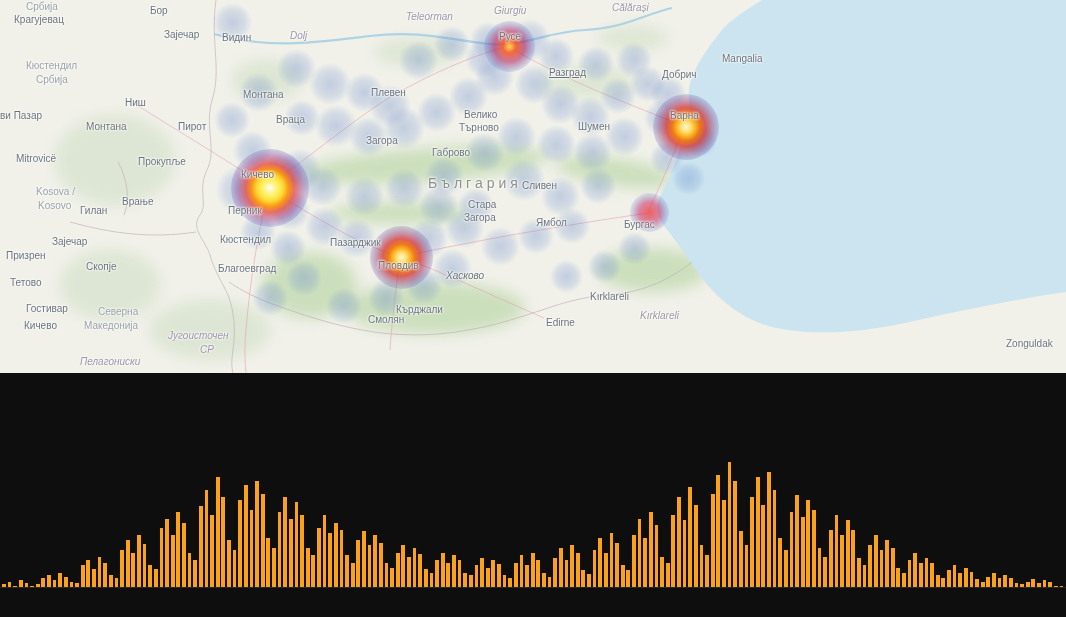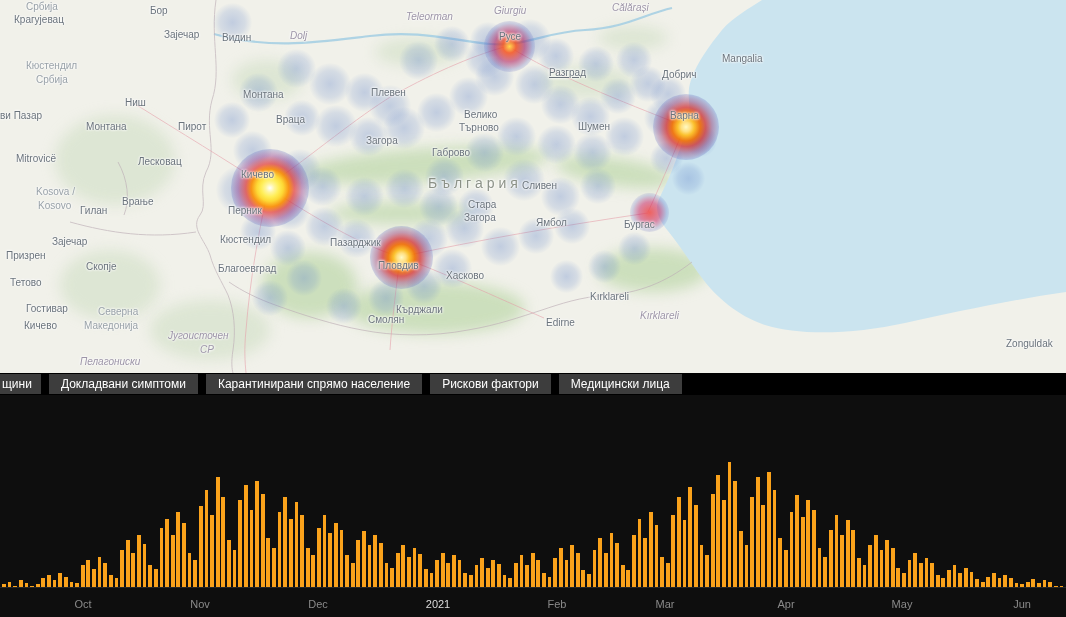--- a/index.html
+++ b/index.html
@@ -188,64 +188,57 @@
         <span class="lbl" style="left: 0px; top: 110px;">ви Пазар</span>
         <span class="lbl" style="left: 86px; top: 121px;">Монтана</span>
         <span class="lbl" style="left: 178px; top: 121px;">Пирот</span>
         <span class="lbl" style="left: 464px; top: 109px;">Велико</span>
         <span class="lbl" style="left: 459px; top: 122px;">Търново</span>
         <span class="lbl" style="left: 578px; top: 121px;">Шумен</span>
         <span class="lbl" style="left: 670px; top: 110px;">Варна</span>
         <span class="lbl" style="left: 366px; top: 135px;">Загора</span>
         <span class="lbl" style="left: 432px; top: 147px;">Габрово</span>
         <span class="lbl" style="left: 16px; top: 153px;">Mitrovicë</span>
-        <span class="lbl" style="left: 138px; top: 156px;">Лесковац</span>
+        <span class="lbl" style="left: 138px; top: 156px;">Прокупље</span>
         <span class="lbl" style="left: 522px; top: 180px;">Сливен</span>
         <span class="lbl" style="left: 241px; top: 169px;">Кичево</span>
         <span class="lbl region" style="left: 36px; top: 186px;">Kosova /</span>
         <span class="lbl region" style="left: 38px; top: 200px;">Kosovo</span>
         <span class="lbl" style="left: 228px; top: 205px;">Перник</span>
         <span class="lbl" style="left: 122px; top: 196px;">Врање</span>
         <span class="lbl" style="left: 80px; top: 205px;">Гилан</span>
         <span class="lbl" style="left: 468px; top: 199px;">Стара</span>
         <span class="lbl" style="left: 464px; top: 212px;">Загора</span>
         <span class="lbl" style="left: 536px; top: 217px;">Ямбол</span>
         <span class="lbl" style="left: 624px; top: 219px;">Бургас</span>
         <span class="lbl" style="left: 220px; top: 234px;">Кюстендил</span>
         <span class="lbl" style="left: 52px; top: 236px;">Зајечар</span>
         <span class="lbl" style="left: 6px; top: 250px;">Призрен</span>
         <span class="lbl" style="left: 330px; top: 237px;">Пазарджик</span>
         <span class="lbl" style="left: 218px; top: 263px;">Благоевград</span>
         <span class="lbl" style="left: 378px; top: 260px;">Пловдив</span>
         <span class="lbl" style="left: 86px; top: 261px;">Скопје</span>
         <span class="lbl" style="left: 10px; top: 277px;">Тетово</span>
-        <span class="lbl" style="left: 446px; top: 270px;">Хасково</span>
+        <span class="lbl" style="left: 446px; top: 270px; font-style: italic;">Хасково</span>
         <span class="lbl" style="left: 396px; top: 304px;">Кърджали</span>
         <span class="lbl" style="left: 368px; top: 314px;">Смолян</span>
         <span class="lbl" style="left: 26px; top: 303px;">Гостивар</span>
         <span class="lbl" style="left: 24px; top: 320px;">Кичево</span>
         <span class="lbl region" style="left: 98px; top: 306px;">Северна</span>
         <span class="lbl region" style="left: 84px; top: 320px;">Македонија</span>
         <span class="lbl region-it" style="left: 168px; top: 330px;">Југоисточен</span>
         <span class="lbl region-it" style="left: 200px; top: 344px;">СР</span>
         <span class="lbl region-it" style="left: 80px; top: 356px;">Пелагониски</span>
         <span class="lbl" style="left: 590px; top: 291px;">Kırklareli</span>
         <span class="lbl region-it" style="left: 640px; top: 310px;">Kırklareli</span>
         <span class="lbl" style="left: 546px; top: 317px;">Edirne</span>
         <span class="lbl" style="left: 1006px; top: 338px;">Zonguldak</span>
       </div>
   </div>
 
-  <div class="tabbar">
-      <button class="tab partial">щини</button>
-      <button class="tab">Докладвани симптоми</button>
-      <button class="tab">Карантинирани спрямо население</button>
-      <button class="tab">Рискови фактори</button>
-      <button class="tab">Медицински лица</button>
-    </div>
 
   <div class="chart">
     <div class="bars">
         <div class="bar" style="width: 3.84px; height: 3.8px; background: rgb(250, 162, 27);"></div>
         <div class="bar" style="width: 3.84px; height: 6.3px; background: rgb(250, 162, 27);"></div>
         <div class="bar" style="width: 3.84px; height: 2.5px; background: rgb(250, 162, 27);"></div>
         <div class="bar" style="width: 3.84px; height: 7.6px; background: rgb(250, 162, 27);"></div>
         <div class="bar" style="width: 3.84px; height: 5px; background: rgb(250, 162, 27);"></div>
         <div class="bar" style="width: 3.84px; height: 2.5px; background: rgb(250, 162, 27);"></div>
         <div class="bar" style="width: 3.84px; height: 3.8px; background: rgb(250, 162, 27);"></div>
@@ -426,26 +419,15 @@
         <div class="bar" style="width: 3.84px; height: 3.8px; background: rgb(250, 162, 27);"></div>
         <div class="bar" style="width: 3.84px; height: 6.3px; background: rgb(250, 162, 27);"></div>
         <div class="bar" style="width: 3.84px; height: 8.8px; background: rgb(250, 162, 27);"></div>
         <div class="bar" style="width: 3.84px; height: 5px; background: rgb(250, 162, 27);"></div>
         <div class="bar" style="width: 3.84px; height: 7.6px; background: rgb(250, 162, 27);"></div>
         <div class="bar" style="width: 3.84px; height: 6.3px; background: rgb(250, 162, 27);"></div>
         <div class="bar" style="width: 3.84px; height: 2.5px; background: rgb(250, 162, 27);"></div>
         <div class="bar" style="width: 3.84px; height: 2.5px; background: rgb(250, 162, 27);"></div>
       </div>
     <div class="axis-line"></div>
-    <div class="axis">
-        <span class="axl" style="left: 83px;">Oct</span>
-        <span class="axl" style="left: 200px;">Nov</span>
-        <span class="axl" style="left: 318px;">Dec</span>
-        <span class="axl em" style="left: 438px;">2021</span>
-        <span class="axl" style="left: 557px;">Feb</span>
-        <span class="axl" style="left: 665px;">Mar</span>
-        <span class="axl" style="left: 786px;">Apr</span>
-        <span class="axl" style="left: 902px;">May</span>
-        <span class="axl" style="left: 1022px;">Jun</span>
-      </div>
   </div>
 
 </div>
 
 </body></html>

